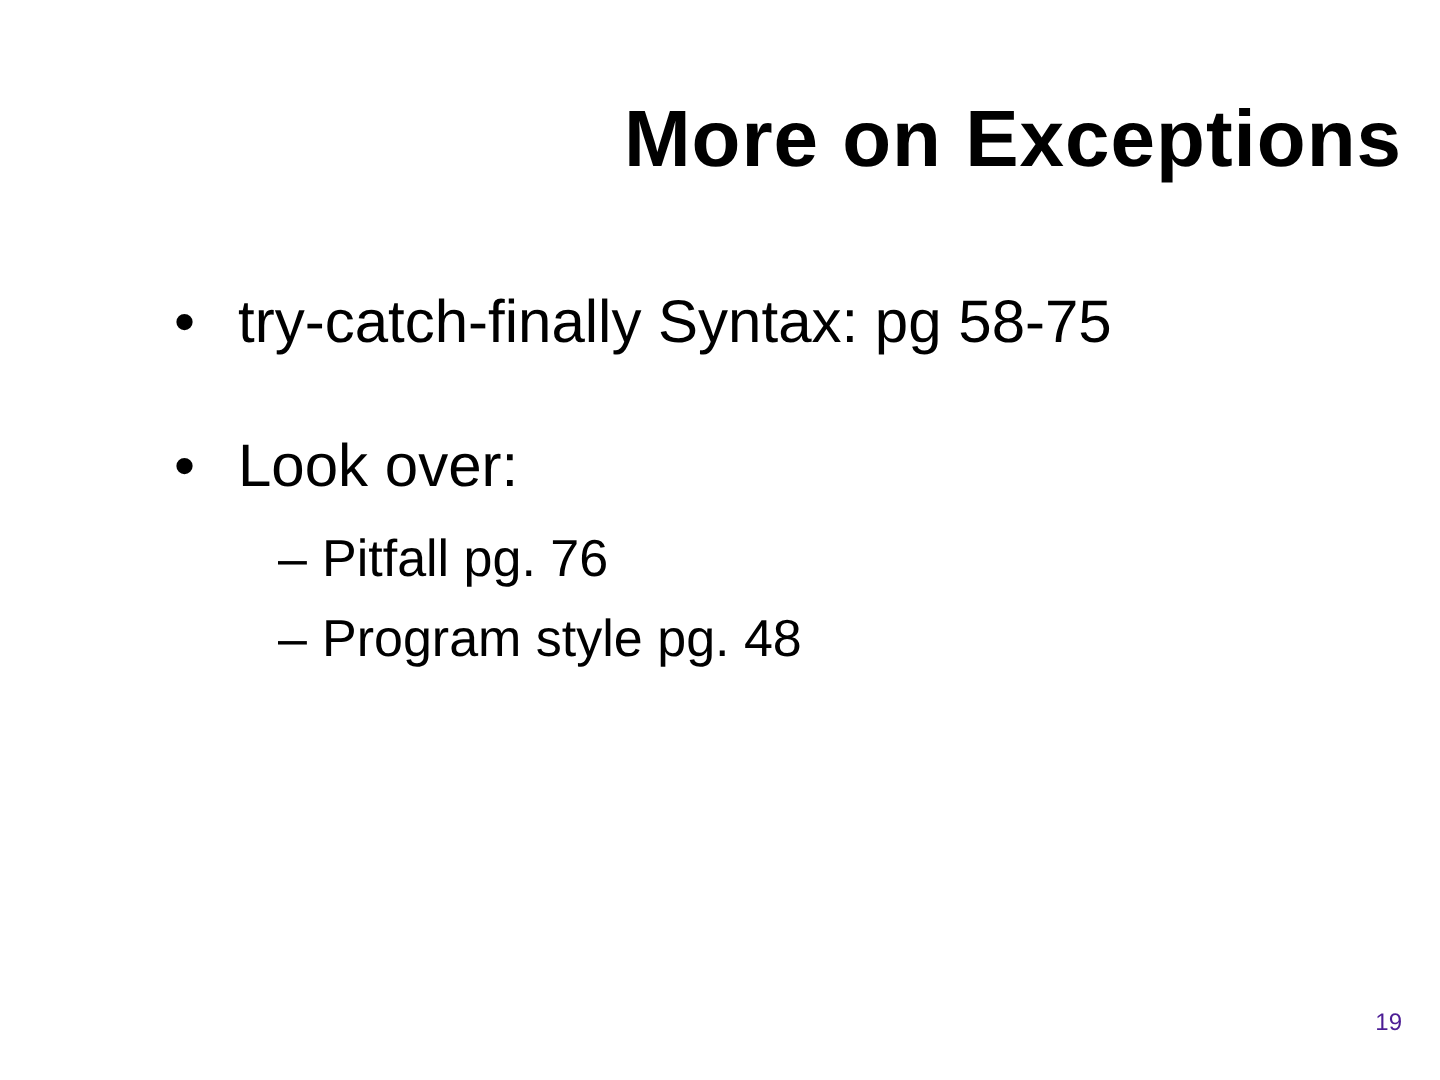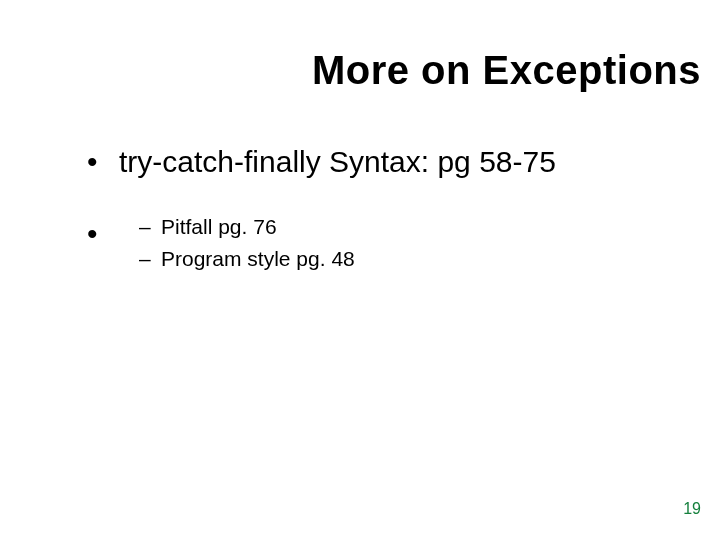--- a/index.html
+++ b/index.html
@@ -55,55 +55,56 @@
     position: absolute;
     left: 0;
     top: 0;
     font-size: 30px;
     line-height: 1.45;
   }
   ul.level2 {
     list-style: none;
     margin: 6px 0 0 0;
     padding: 0 0 0 20px;
-    font-size: 21px;
+    font-size: 26px;
   }
   ul.level2 > li {
     position: relative;
     padding-left: 22px;
     margin-bottom: 2px;
   }
   ul.level2 > li::before {
     content: "–";
     position: absolute;
     left: 0;
     top: 0;
   }
   .footer {
     position: absolute;
     right: 48px;
     bottom: 22px;
     font-family: Arial, Helvetica, sans-serif;
-    font-size: 16px;
-    color: #15803d;
+    font-size: 12px;
+    color: #4c1d95;
   }
 </style>
 </head>
 <body>
 
 <div class="slide">
 
   <div class="title">More on Exceptions</div>
 
   <div class="body">
     <ul class="level1">
       <li>
         <span>try-catch-finally Syntax: pg 58-75</span>
       </li>
       <li>
+        <span>Look over:</span>
         <ul class="level2">
           <li>
             <span>Pitfall pg. 76</span>
           </li>
           <li>
             <span>Program style pg. 48</span>
           </li>
         </ul>
       </li>
     </ul>

